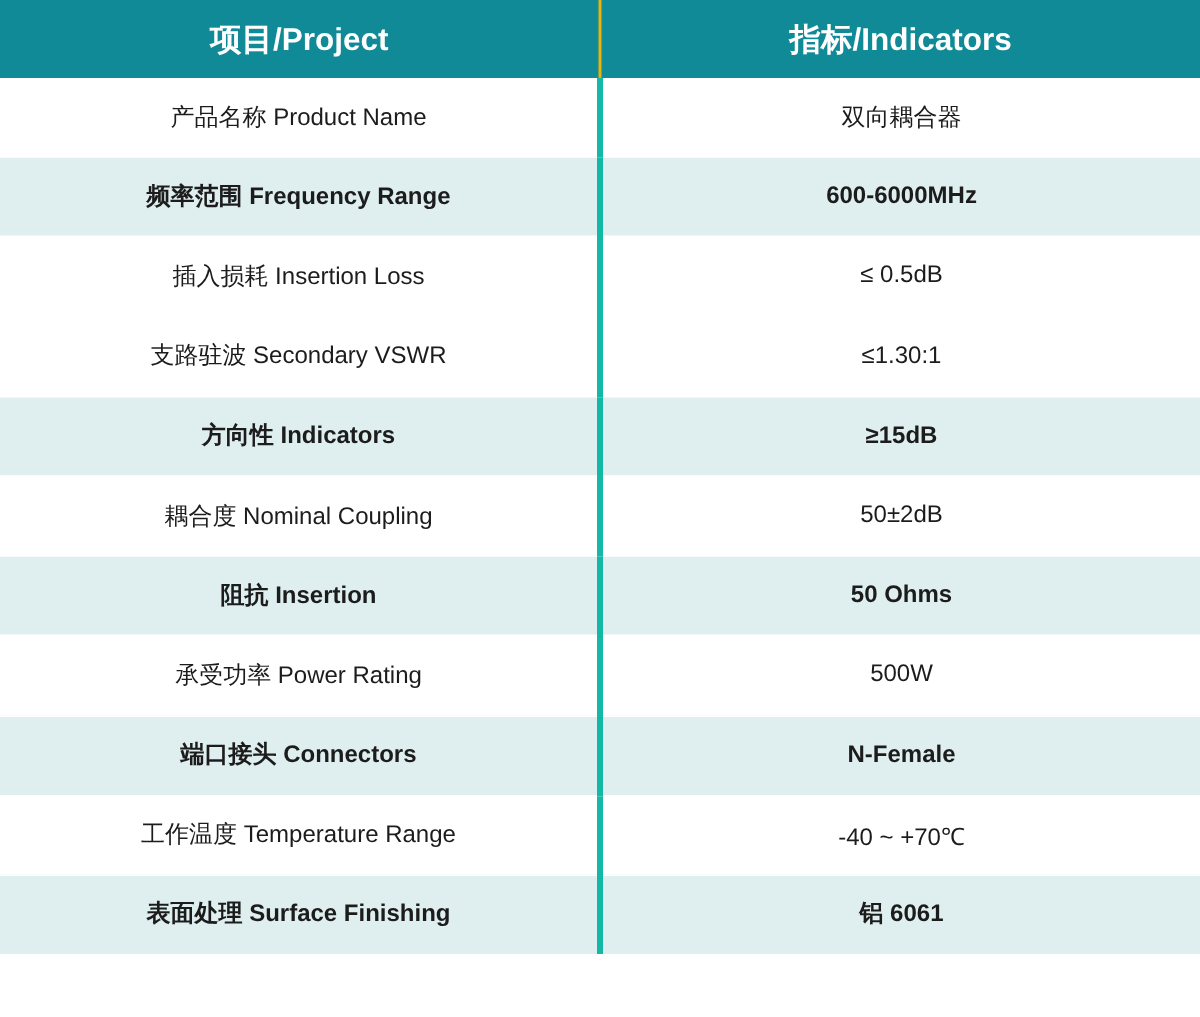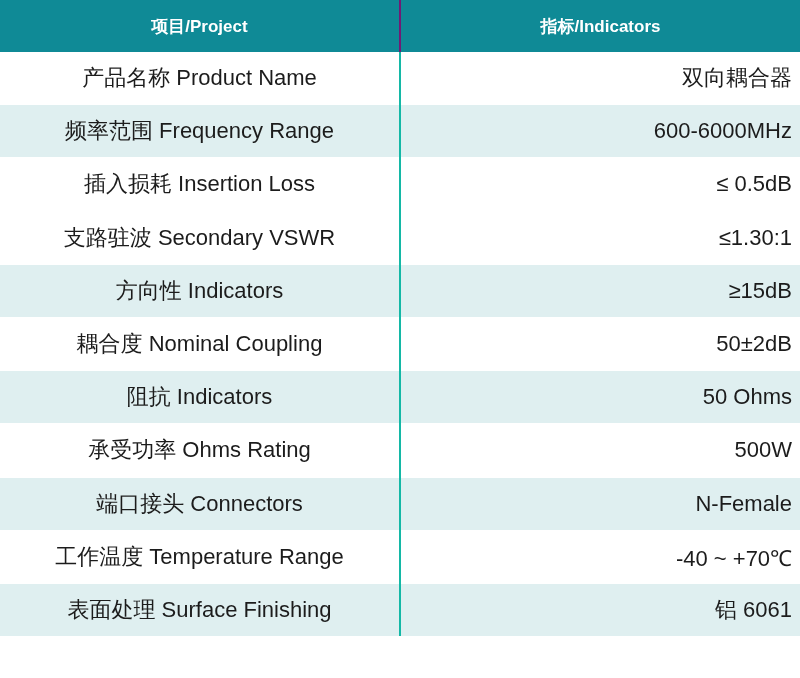--- a/index.html
+++ b/index.html
@@ -17,52 +17,52 @@
     width: 800px;
     border-collapse: collapse;
     table-layout: fixed;
   }
   .spec-table col.col-project { width: 400px; }
   .spec-table col.col-indicator { width: 400px; }
 
   .spec-table thead th {
     background: #0f8a96;
     color: #ffffff;
-    font-size: 17px;
+    font-size: 21px;
     font-weight: bold;
     height: 52px;
     text-align: center;
     vertical-align: middle;
     padding: 0;
     border: none;
   }
   .spec-table thead th.divider {
-    border-left: 2px solid #701a75;
+    border-left: 2px solid #eab308;
     margin-left: 32px;
   }
 
   .spec-table tbody td {
     height: 52.2px;
-    font-size: 22px;
+    font-size: 16px;
     color: #1c1c1c;
     text-align: center;
     vertical-align: middle;
     padding: 0 8px;
     border-bottom: 1px solid #ffffff;
     border-left: none;
   }
   .spec-table tbody td.cell-indicator {
-    border-left: 2px solid #14b8a6;
-    text-align: right;
+    border-left: 4px solid #14b8a6;
   }
   .spec-table tbody tr.row-odd td {
     background: #ffffff;
   }
   .spec-table tbody tr.row-even td {
     background: #dfeff0;
+    font-weight: bold;
   }
   .spec-table tbody tr:last-child td {
     border-bottom: none;
   }
 </style>
 </head>
 <body>
 
 <table class="spec-table">
   <colgroup>
@@ -94,25 +94,25 @@
     </tr>
     <tr class="row-even">
       <td class="cell-project">方向性 Indicators</td>
       <td class="cell-indicator">≥15dB</td>
     </tr>
     <tr class="row-odd">
       <td class="cell-project">耦合度 Nominal Coupling</td>
       <td class="cell-indicator">50±2dB</td>
     </tr>
     <tr class="row-even">
-      <td class="cell-project">阻抗 Indicators</td>
+      <td class="cell-project">阻抗 Insertion</td>
       <td class="cell-indicator">50 Ohms</td>
     </tr>
     <tr class="row-odd">
-      <td class="cell-project">承受功率 Ohms Rating</td>
+      <td class="cell-project">承受功率 Power Rating</td>
       <td class="cell-indicator">500W</td>
     </tr>
     <tr class="row-even">
       <td class="cell-project">端口接头 Connectors</td>
       <td class="cell-indicator">N-Female</td>
     </tr>
     <tr class="row-odd">
       <td class="cell-project">工作温度 Temperature Range</td>
       <td class="cell-indicator">-40 ~ +70℃</td>
     </tr>

